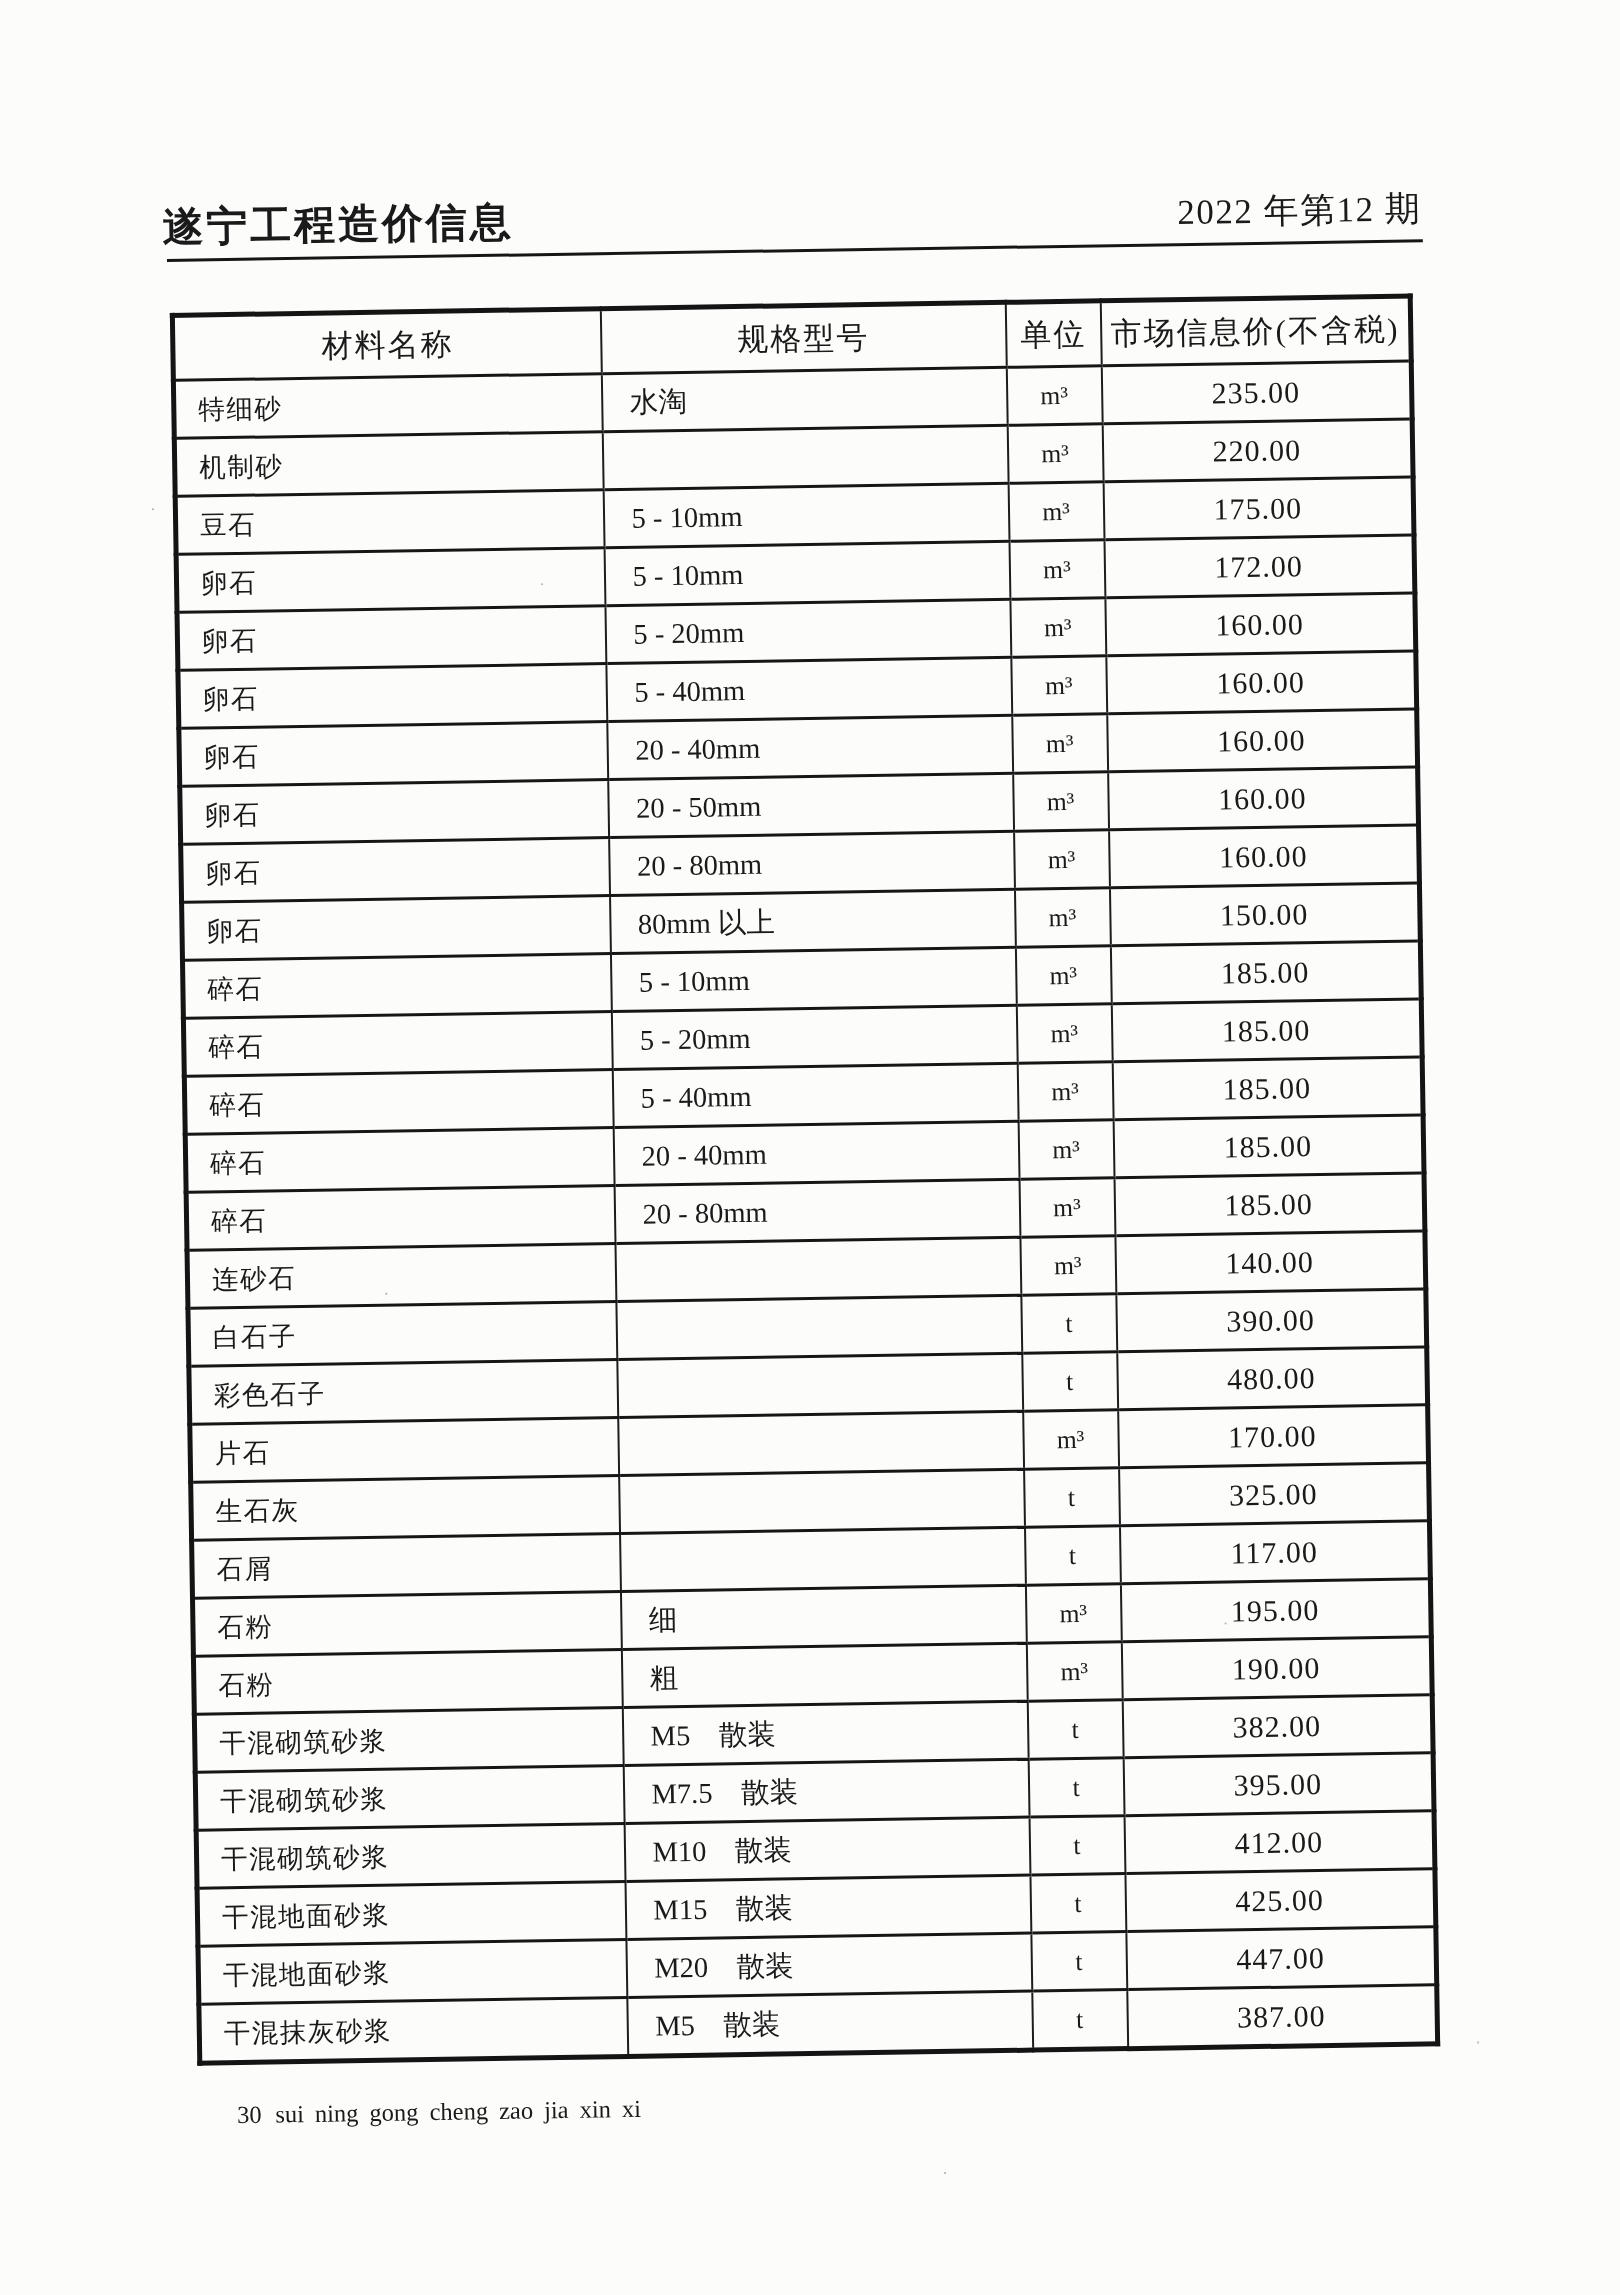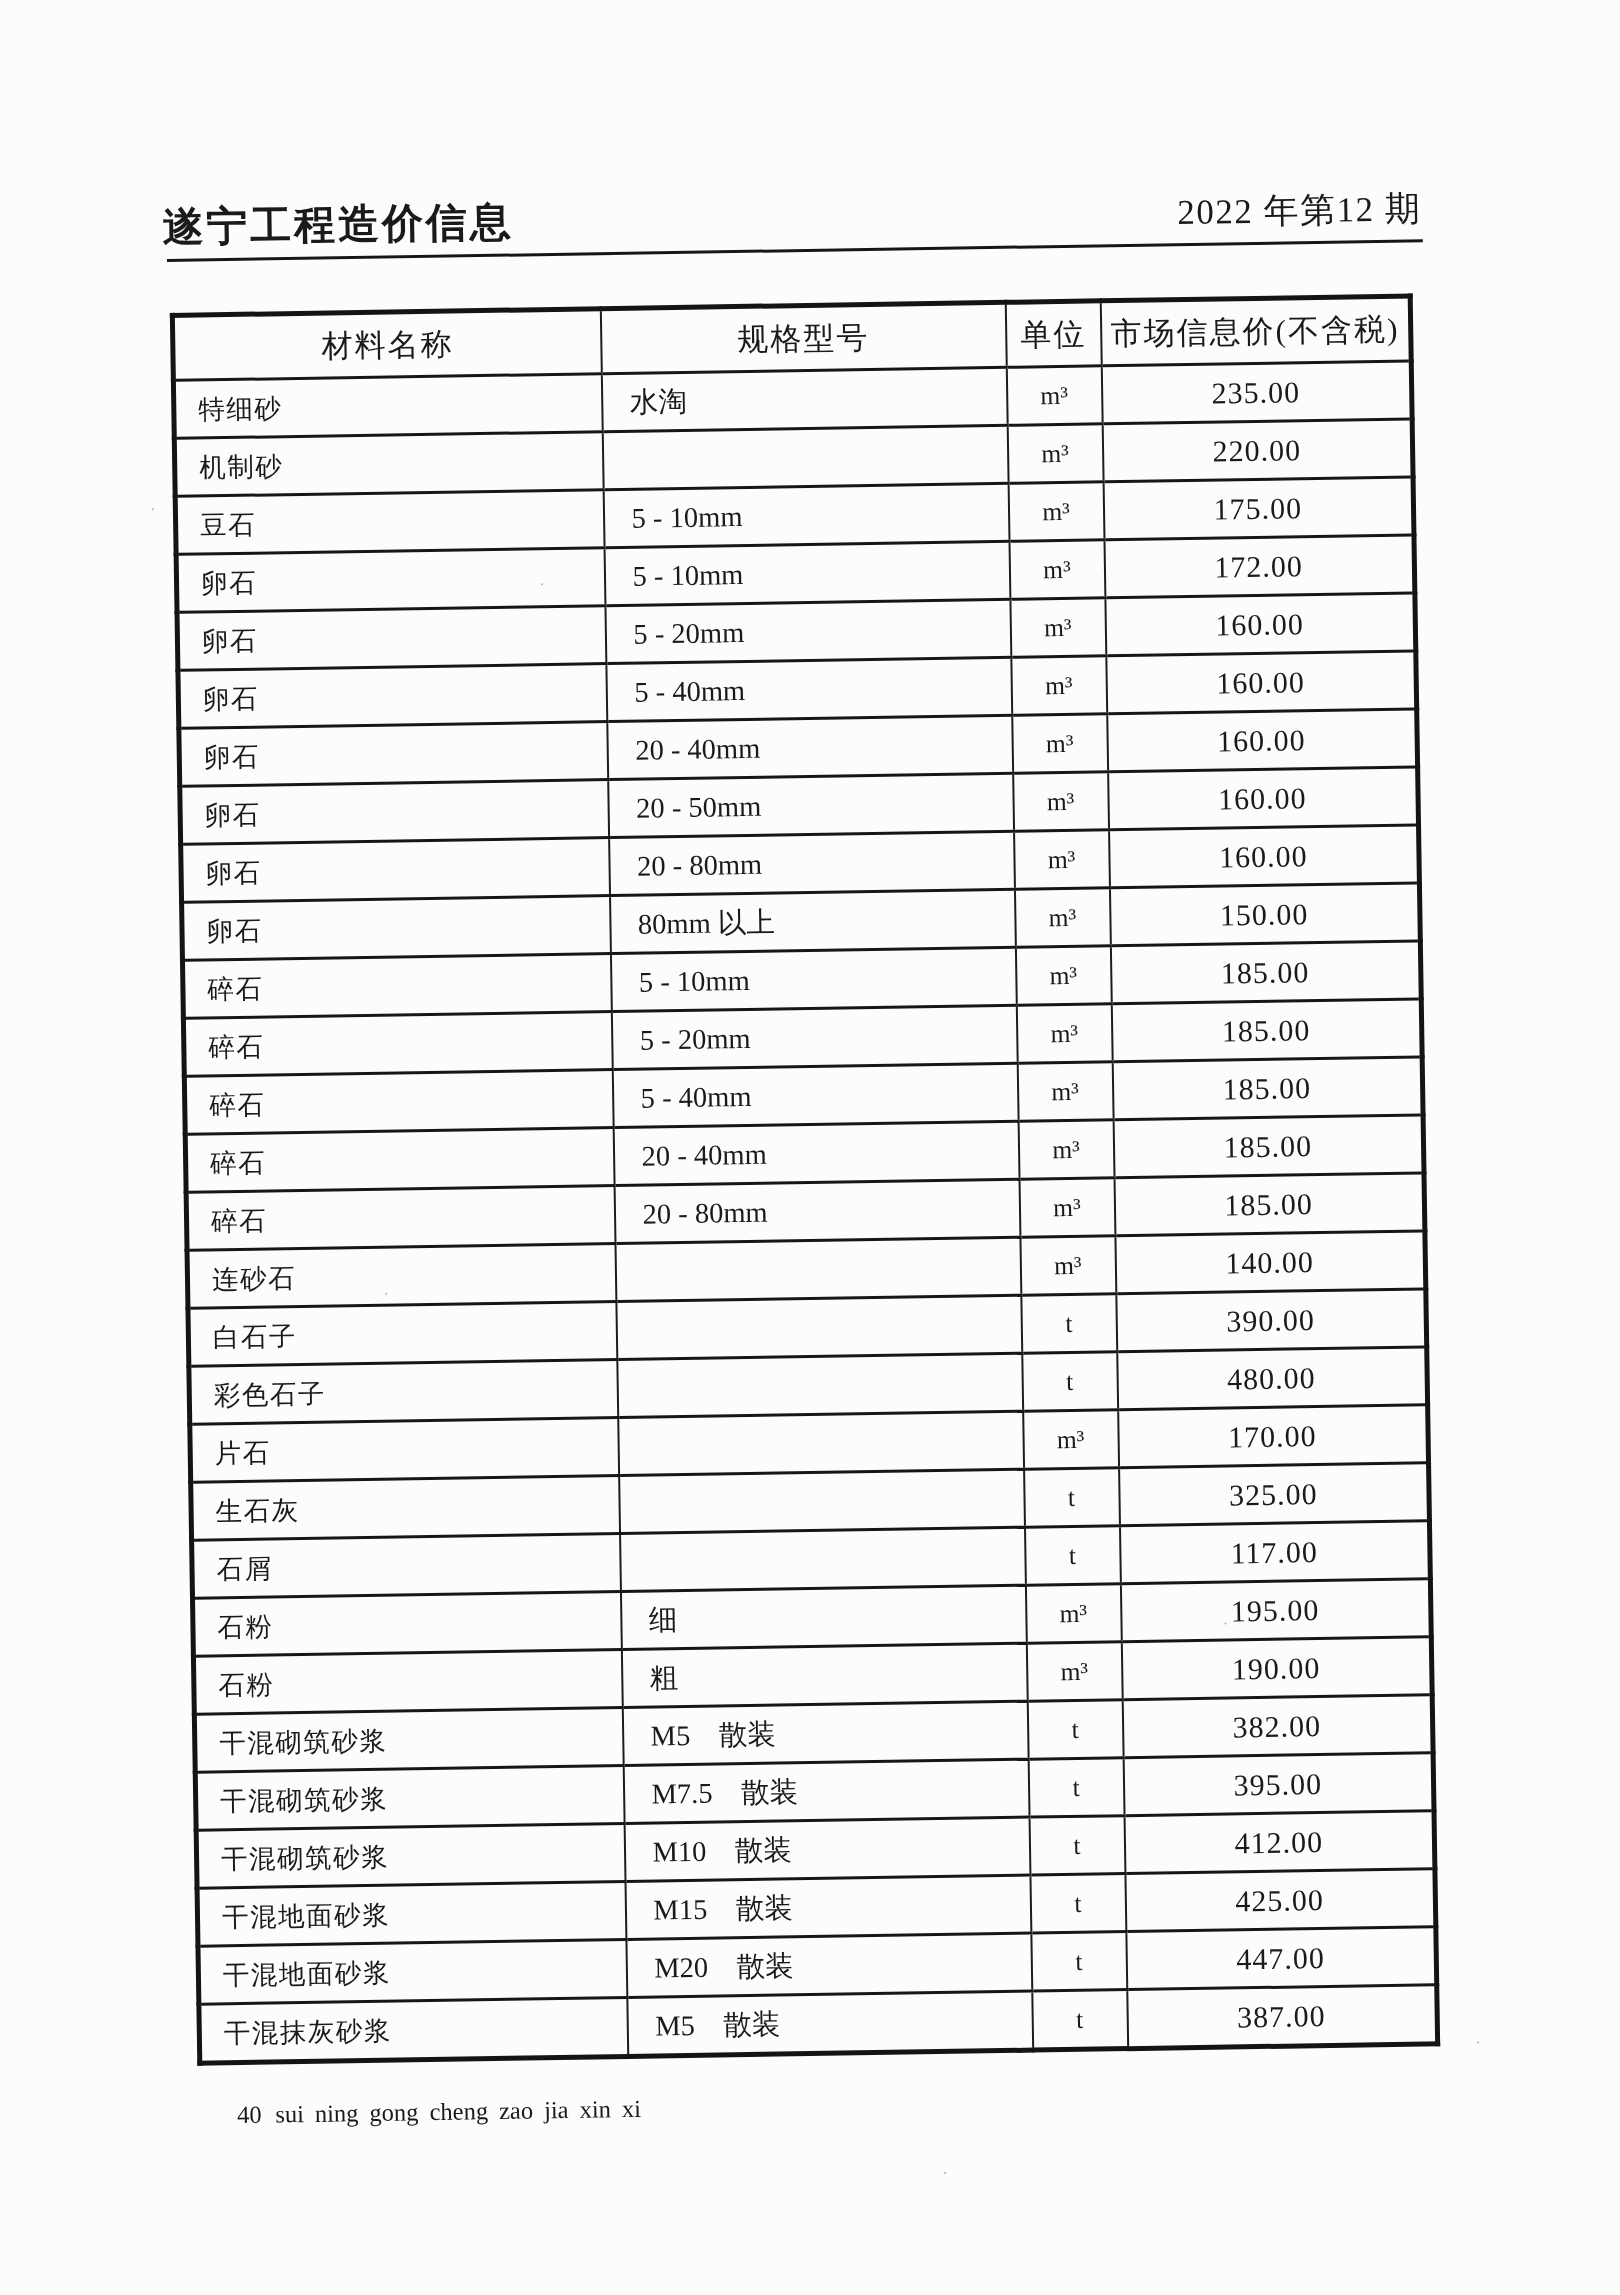--- a/index.html
+++ b/index.html
@@ -315,21 +315,21 @@
           <tr>
     <td class="cell-name">干混抹灰砂浆</td>
     <td class="cell-spec">M5　散装</td>
     <td class="cell-unit">t</td>
     <td class="cell-price">387.00</td>
   </tr>
         </tbody>
     </table>
 
     <div class="doc-footer">
-      <span>40</span><span class="pinyin">sui ning gong cheng zao jia xin xi</span>
+      <span>30</span><span class="pinyin">sui ning gong cheng zao jia xin xi</span>
     </div>
 
     <div class="speckle" style="left:550px; top:579px; width:2px; height:2px;"></div>
     <div class="speckle" style="left:383px;  top:1286px; width:1.5px; height:1.5px;"></div>
     <div class="speckle" style="left:1217px; top:1629px; width:2px; height:1.5px;"></div>
     <div class="speckle" style="left:162px;  top:498px; width:1.5px; height:2px;"></div>
     <div class="speckle" style="left:1463px; top:2052px; width:2px; height:2px;"></div>
     <div class="speckle" style="left:928px; top:2174px; width:1.5px; height:1.5px;"></div>
   </div>
 </div>

